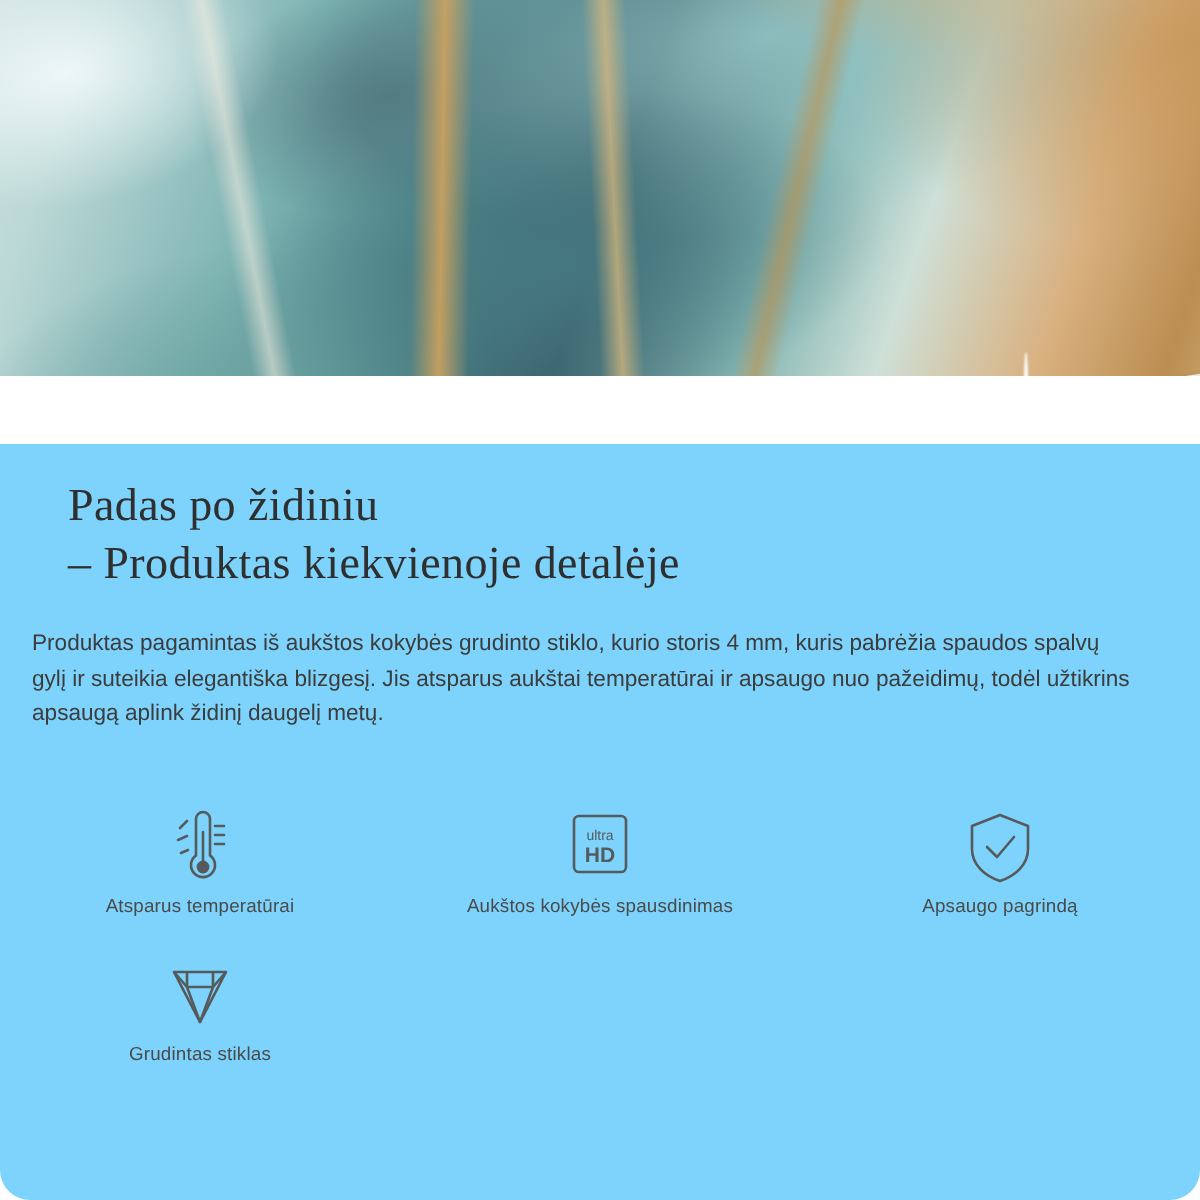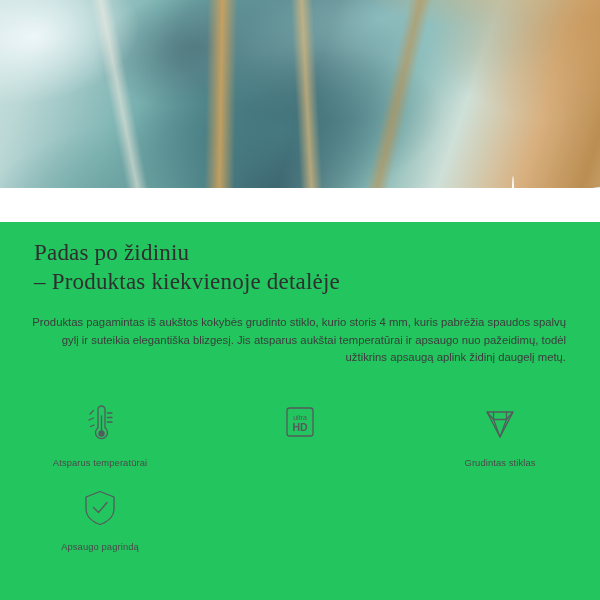--- a/index.html
+++ b/index.html
@@ -10,21 +10,22 @@
     width: 600px;
     height: 600px;
     background: #ffffff;
     font-family: "Liberation Sans", sans-serif;
     overflow: hidden;
   }
   .page {
     position: relative;
     width: 600px;
     height: 600px;
-    background: #22c55e;
+    background: #7dd3fc;
+    border-radius: 15px;
   }
 
   
   .hero {
     position: relative;
     width: 600px;
     height: 222px;
     overflow: hidden;
     background: #ffffff;
   }
@@ -110,25 +111,25 @@
     line-height: 29px;
     font-weight: 400;
     color: #2f2f2f;
     letter-spacing: 0.2px;
   }
   .title .line2 {
     display: block;
   }
   .paragraph {
     margin: 0;
-    padding: 18px 34px 0 32px;
+    padding: 18px 34px 0 16px;
     font-size: 11.3px;
     line-height: 17.5px;
     color: #3c3c3c;
-    text-align: right;
+    text-align: left;
   }
 
   
   .features {
     position: absolute;
     left: 0;
     top: 392px;
     width: 600px;
     display: grid;
     grid-template-columns: repeat(3, 1fr);
@@ -143,21 +144,21 @@
   .feature-icon {
     width: 48px;
     height: 44px;
     display: flex;
     align-items: center;
     justify-content: center;
     color: #555a5c;
     text-align: center;
   }
   .feature-label {
-    margin-top: 11px;
+    margin-top: 1px;
     font-size: 9.4px;
     color: #4a4a4a;
     text-align: left;
     letter-spacing: 0.1px;
   }
   svg { display: block; }
 </style>
 </head>
 <body>
 
@@ -208,40 +209,41 @@
     </div>
 
     <div class="feature">
       <span class="feature-icon">
         <svg width="40" height="38" viewBox="0 0 40 38">
           <rect x="7" y="3" width="26" height="28" rx="2.5" fill="none" stroke="#555a5c" stroke-width="1.3"></rect>
           <text x="20" y="15" text-anchor="middle" font-family="Liberation Sans, sans-serif" font-size="7" fill="#555a5c">ultra</text>
           <text x="20" y="26" text-anchor="middle" font-family="Liberation Sans, sans-serif" font-size="10.5" font-weight="bold" fill="#555a5c">HD</text>
         </svg>
       </span>
+      <span class="feature-label">Aukštos kokybės spausdinimas</span>
+    </div>
+
+    <div class="feature">
+      <span class="feature-icon">
+        <svg width="36" height="40" viewBox="0 0 36 40" fill="none" stroke="#555a5c" stroke-width="1.3" stroke-linecap="round" stroke-linejoin="round">
+          <path d="M18 3.5 L32 9 V20.5 C32 28.5 25.5 34 18 36.5 C10.5 34 4 28.5 4 20.5 V9 Z"></path>
+          <path d="M11.5 19.5 L16.5 24.5 L25 14.5"></path>
+        </svg>
+      </span>
+      <span class="feature-label">Apsaugo pagrindą</span>
     </div>
 
     <div class="feature">
       <span class="feature-icon">
         <svg width="40" height="36" viewBox="0 0 40 36" fill="none" stroke="#555a5c" stroke-width="1.3" stroke-linejoin="round">
           <path d="M7 6 H33 L20 31 Z"></path>
           <path d="M7 6 L13.5 13.5 H26.5 L33 6"></path>
           <path d="M13.5 13.5 L20 31 L26.5 13.5"></path>
           <path d="M13.5 6 L13.5 13.5 M26.5 6 L26.5 13.5"></path>
         </svg>
       </span>
       <span class="feature-label">Grudintas stiklas</span>
     </div>
 
-    <div class="feature">
-      <span class="feature-icon">
-        <svg width="36" height="40" viewBox="0 0 36 40" fill="none" stroke="#555a5c" stroke-width="1.3" stroke-linecap="round" stroke-linejoin="round">
-          <path d="M18 3.5 L32 9 V20.5 C32 28.5 25.5 34 18 36.5 C10.5 34 4 28.5 4 20.5 V9 Z"></path>
-          <path d="M11.5 19.5 L16.5 24.5 L25 14.5"></path>
-        </svg>
-      </span>
-      <span class="feature-label">Apsaugo pagrindą</span>
-    </div>
-
 
 
   </div>
 </div>
 
 </body></html>

